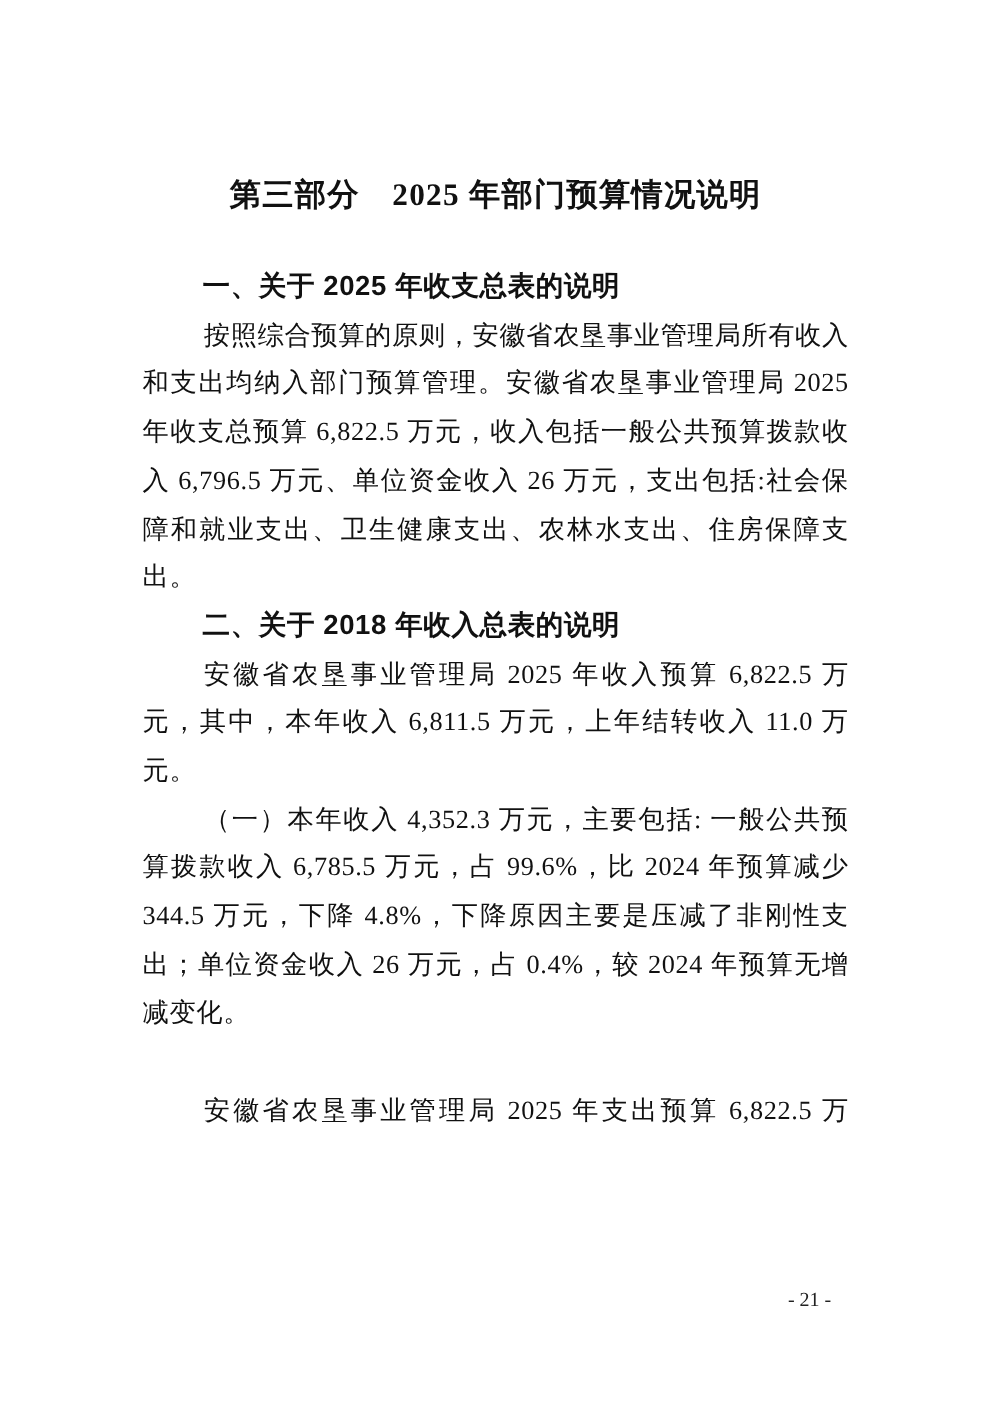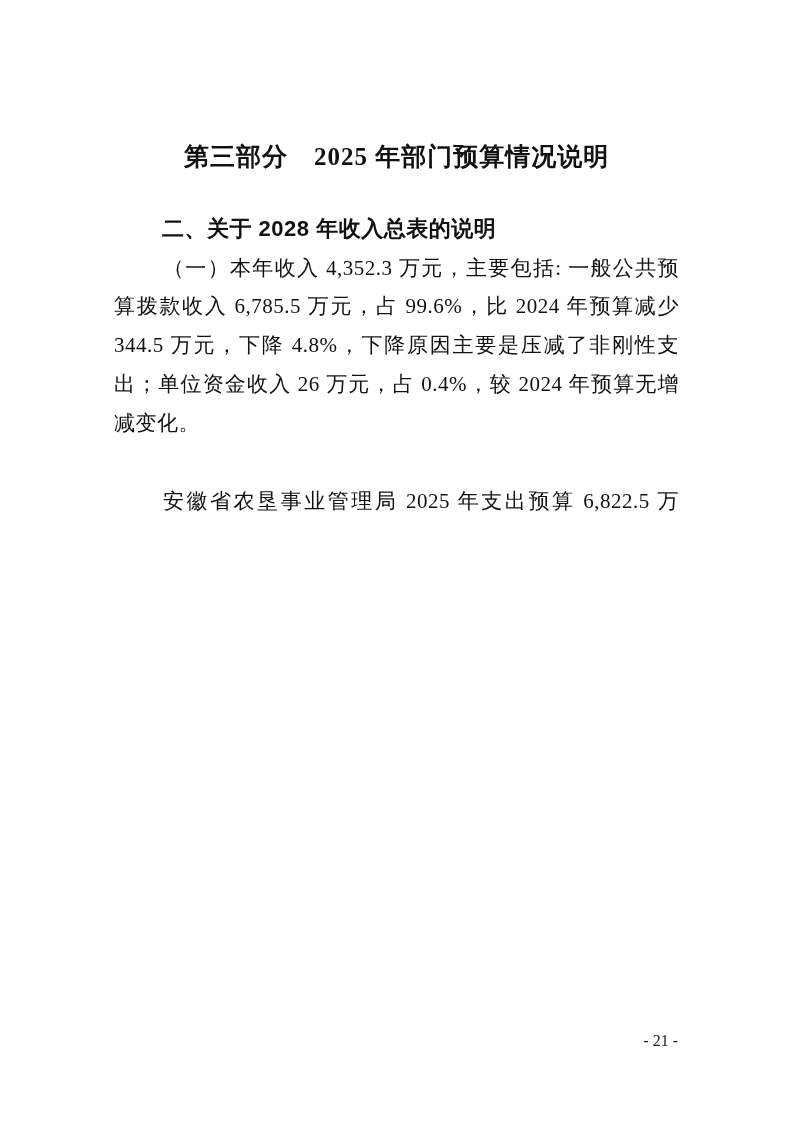--- a/index.html
+++ b/index.html
@@ -50,37 +50,42 @@
     text-justify: inter-character;
     letter-spacing: 0.5px;
   }
   .para.stretch {
     text-align-last: justify;
     margin-top: 40px;
   }
   .page-footer {
     position: absolute;
     top: 1030px;
-    right: 116px;
+    right: 129px;
     font-size: 16px;
     line-height: 22px;
     color: #222222;
     font-family: "Liberation Serif", "DejaVu Serif", serif;
   }
 </style>
 </head>
 <body>
 
 <div class="page">
 
   <h1 class="doc-title">第三部分　2025 年部门预算情况说明</h1>
 
+  <section class="doc-section">
+    <h2 class="heading">一、关于 2025 年收支总表的说明</h2>
+    <p class="para">按照综合预算的原则，安徽省农垦事业管理局所有收入和支出均纳入部门预算管理。安徽省农垦事业管理局 2025 年收支总预算 6,822.5 万元，收入包括一般公共预算拨款收入 6,796.5 万元、单位资金收入 26 万元，支出包括:社会保障和就业支出、卫生健康支出、农林水支出、住房保障支出。</p>
+  </section>
 
   <section class="doc-section">
-    <h2 class="heading">二、关于 2028 年收入总表的说明</h2>
+    <h2 class="heading">二、关于 2018 年收入总表的说明</h2>
+    <p class="para">安徽省农垦事业管理局 2025 年收入预算 6,822.5 万元，其中，本年收入 6,811.5 万元，上年结转收入 11.0 万元。</p>
     <p class="para">（一）本年收入 4,352.3 万元，主要包括: 一般公共预算拨款收入 6,785.5 万元，占 99.6%，比 2024 年预算减少 344.5 万元，下降 4.8%，下降原因主要是压减了非刚性支出；单位资金收入 26 万元，占 0.4%，较 2024 年预算无增减变化。</p>
   </section>
 
   <section class="doc-section">
     <p class="para stretch">安徽省农垦事业管理局 2025 年支出预算 6,822.5 万</p>
   </section>
 
   <div class="page-footer">- 21 -</div>
 
 </div>

